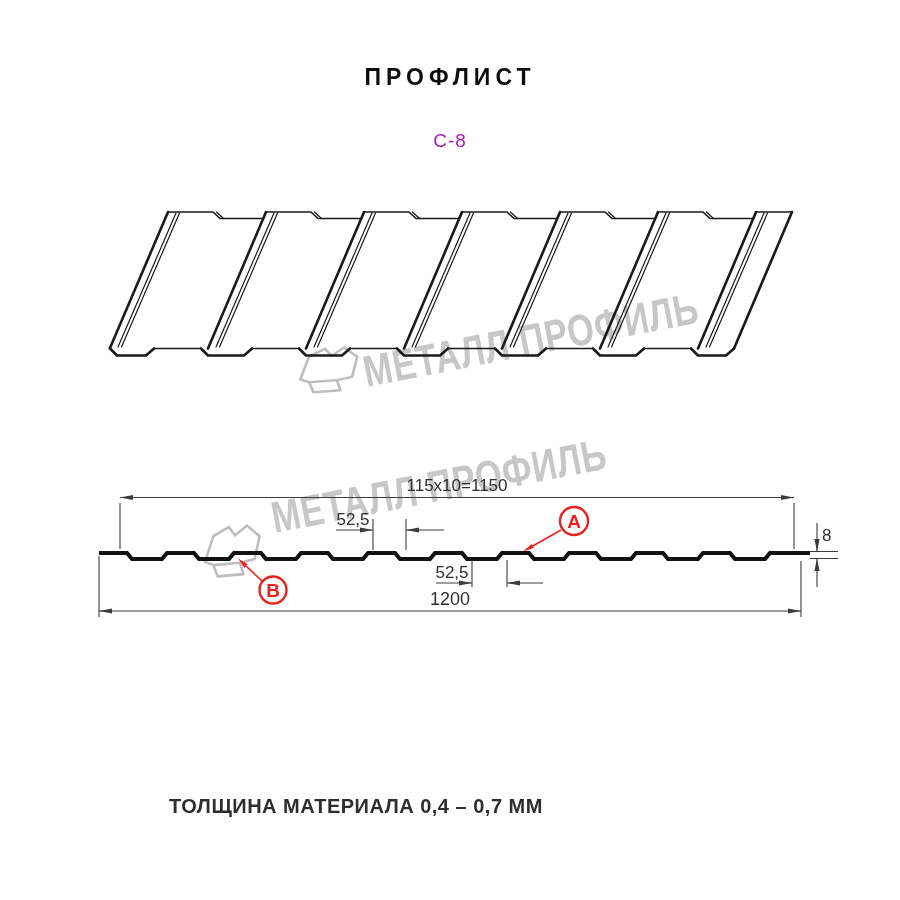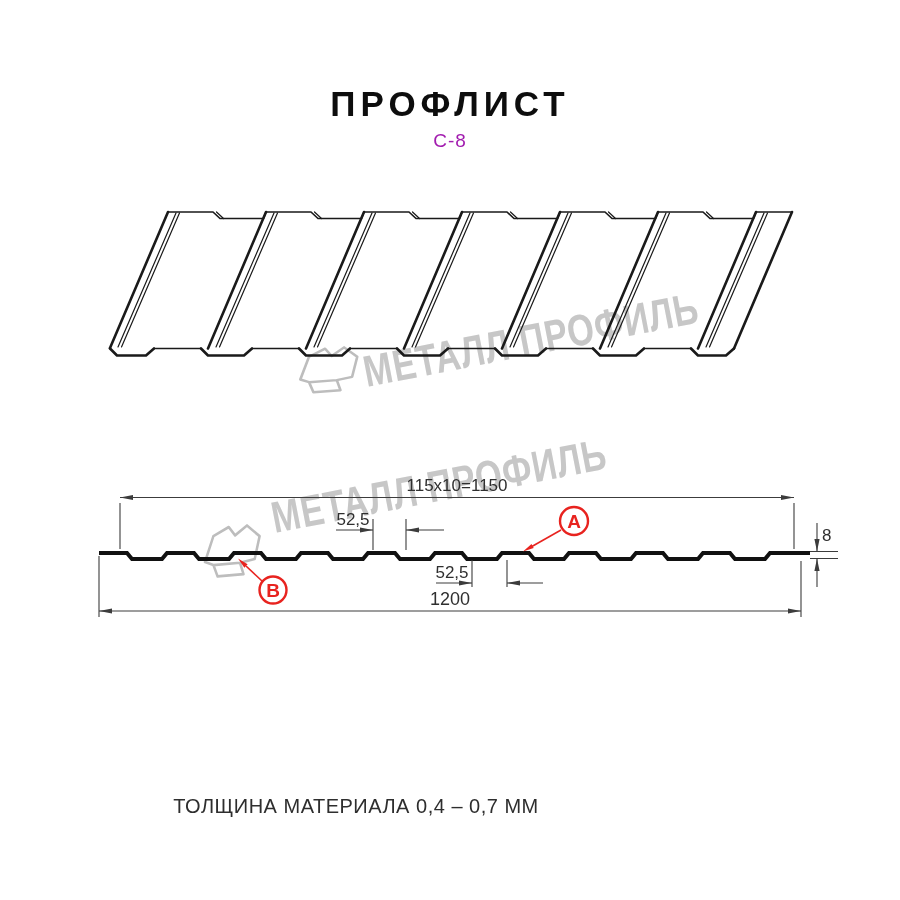--- a/index.html
+++ b/index.html
@@ -1,23 +1,23 @@
 <!DOCTYPE html>
 <html><head>
 <meta charset="utf-8">
 <style>
   html,body{margin:0;padding:0;background:#ffffff;}
   body{width:900px;height:900px;position:relative;overflow:hidden;
        font-family:"Liberation Sans",sans-serif;}
-  .page-title{position:absolute;left:0;top:84px;width:900px;text-align:center;
-      font-size:35px;font-weight:bold;letter-spacing:5px;color:#0d0d0d;}
+  .page-title{position:absolute;left:0;top:64px;width:900px;text-align:center;
+      font-size:23px;font-weight:bold;letter-spacing:5px;color:#0d0d0d;}
   .page-subtitle{position:absolute;left:0;top:130px;width:900px;text-align:center;
       font-size:19px;font-weight:normal;letter-spacing:1px;color:#a21caf;}
   .footer-note{position:absolute;left:0;top:795px;width:712px;text-align:center;
-      font-size:20px;font-weight:normal;letter-spacing:0.5px;color:#2e2e2e;}
+      font-size:20px;font-weight:bold;letter-spacing:0.5px;color:#2e2e2e;}
   svg text{font-family:"Liberation Sans",sans-serif;}
   .dim-text{font-size:17px;fill:#2f2f2f;}
   .dim-text-big{font-size:18px;fill:#2f2f2f;}
   .callout-letter{font-size:19px;font-weight:bold;}
   .wm-text{font-size:44px;font-weight:bold;letter-spacing:1px;}
 </style>
 </head>
 <body>
 
 <div class="page-title">ПРОФЛИСТ</div>

